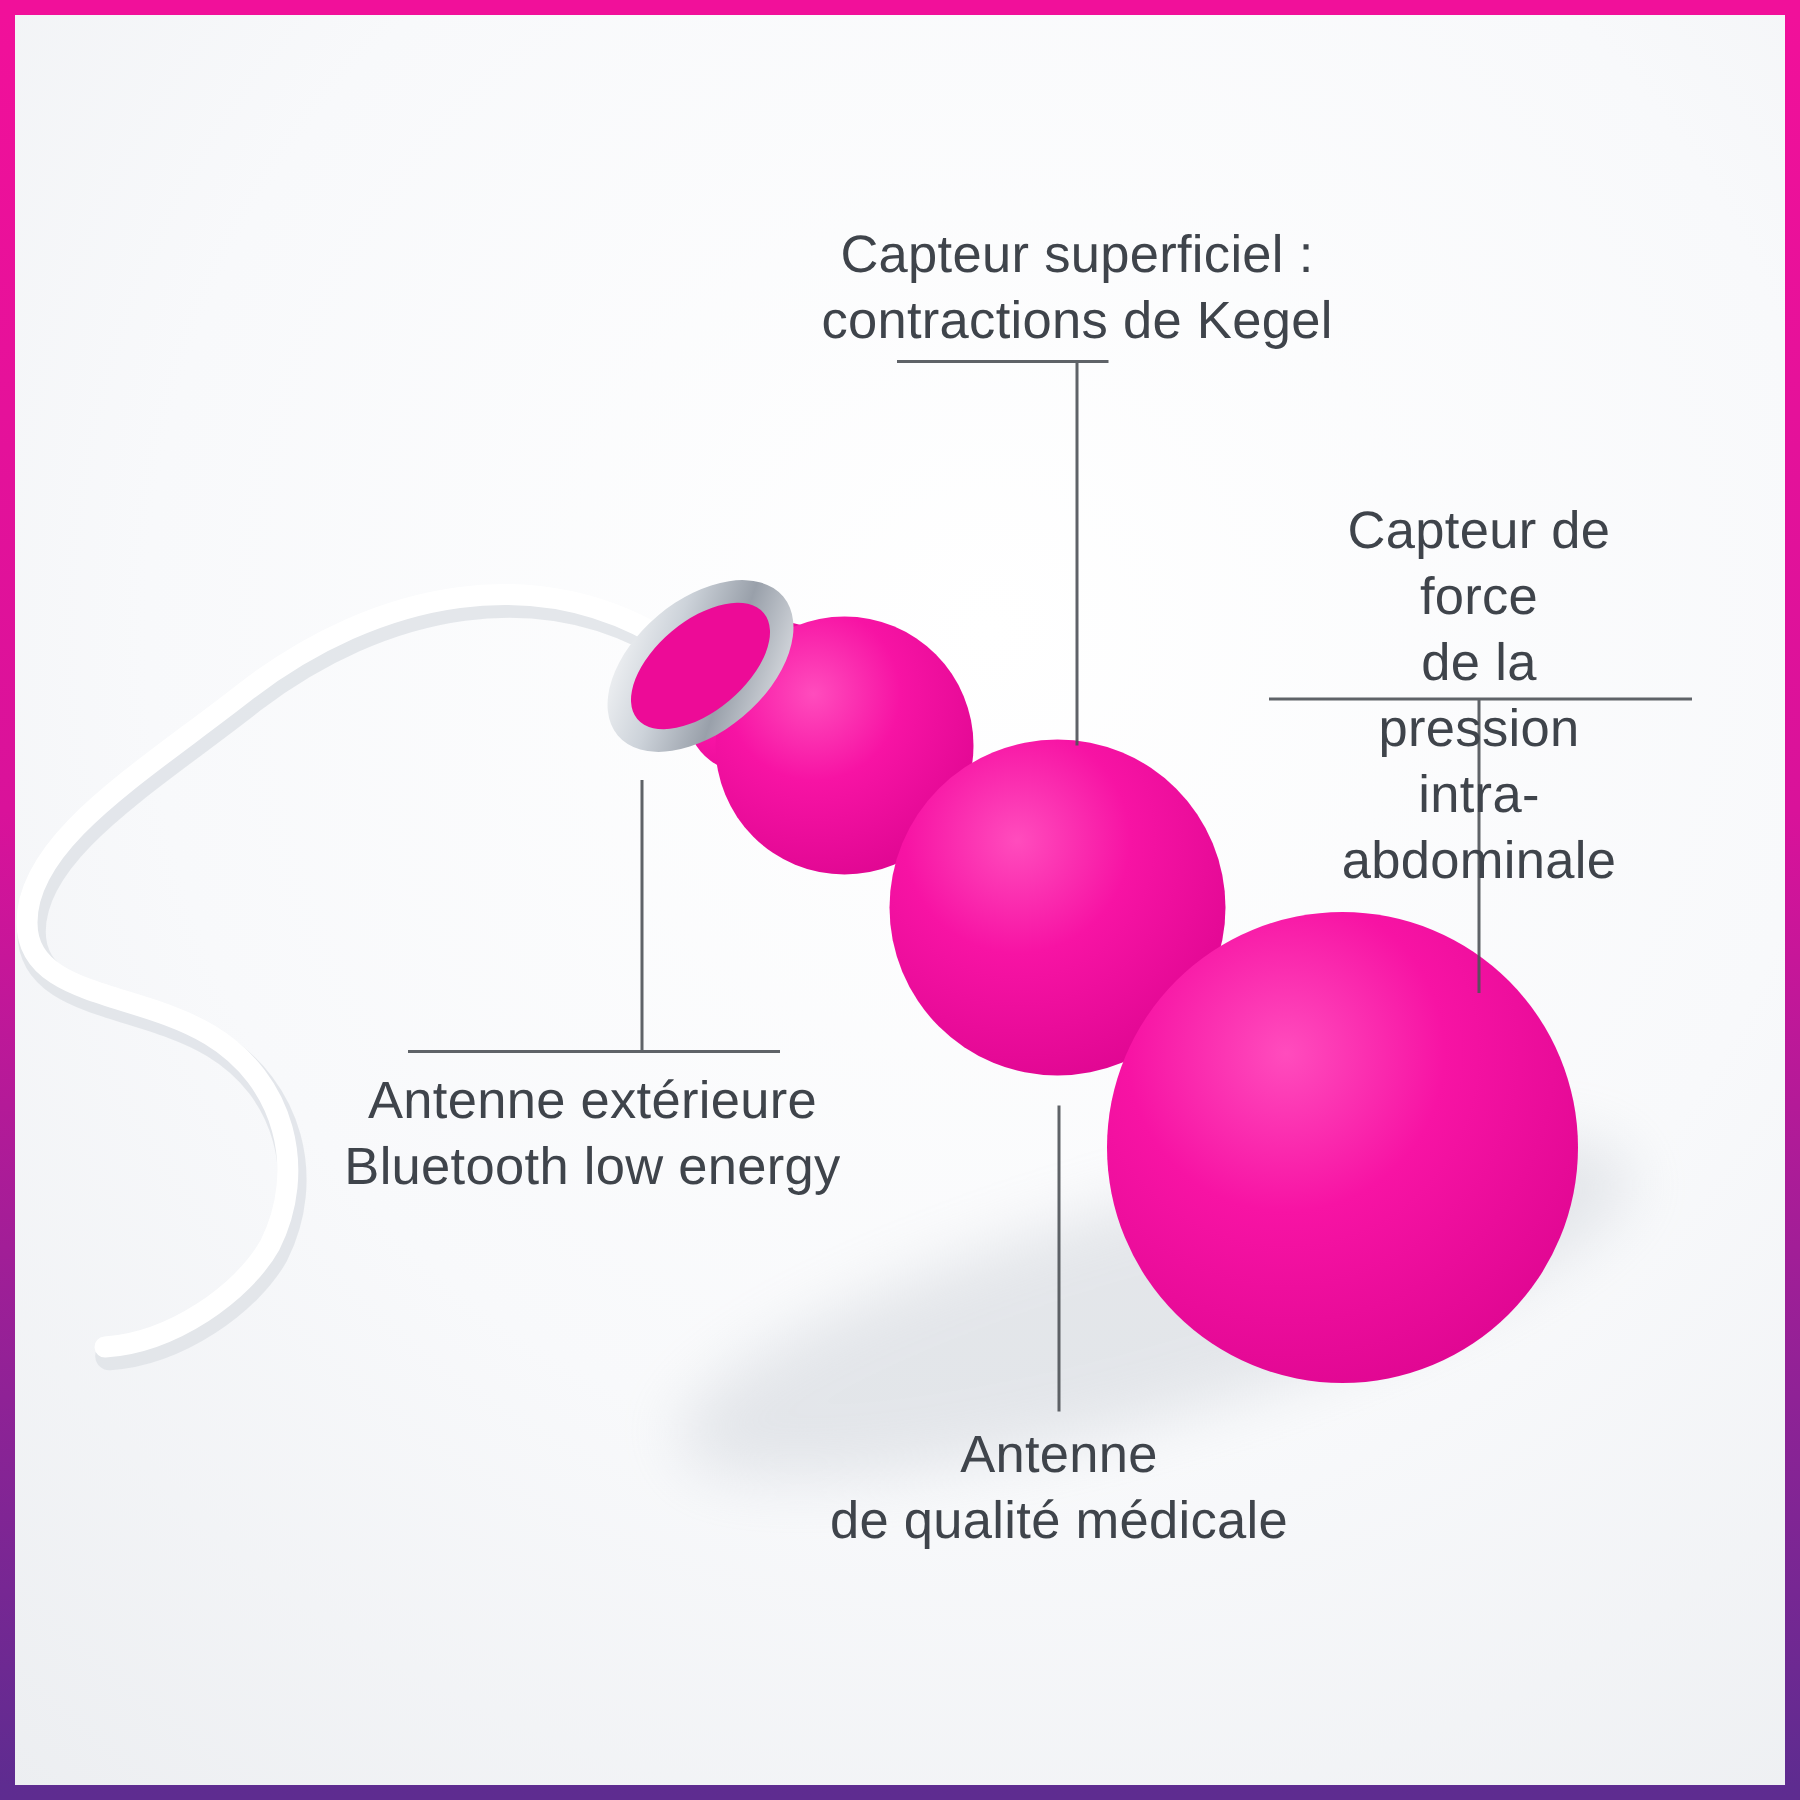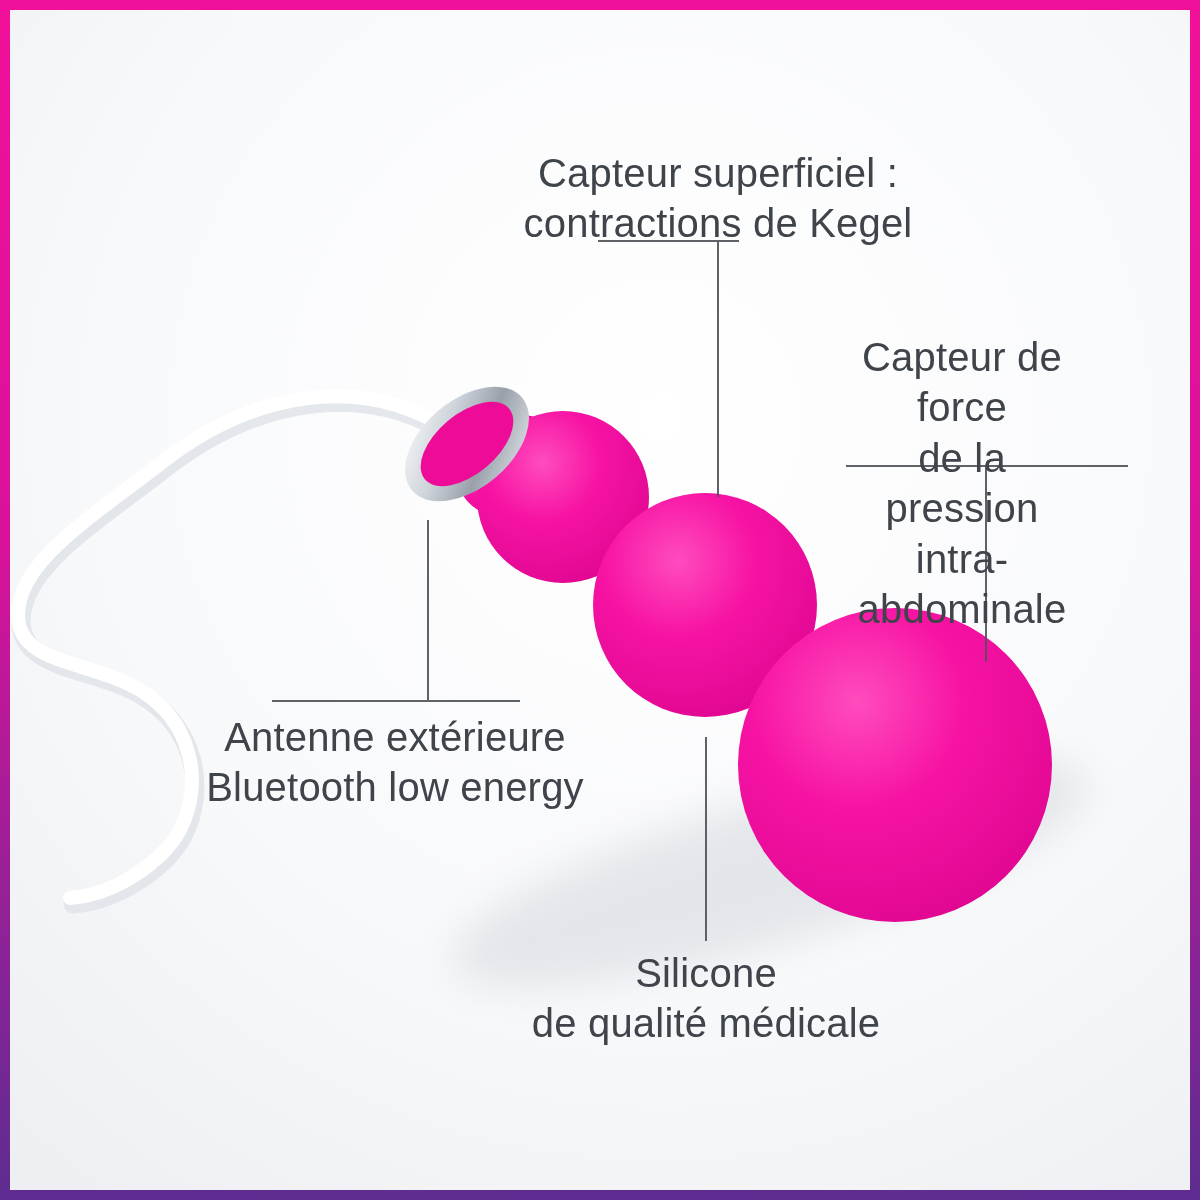--- a/index.html
+++ b/index.html
@@ -20,27 +20,27 @@
   .illustration{
     position:absolute;left:0;top:0;width:1200px;height:1200px;
     z-index:5;
   }
   .label{
     position:absolute;
     transform:translateX(-50%);
     text-align:center;
     white-space:pre-line;
     color:#3f444b;
-    font-size:40px;
+    font-size:35px;
     line-height:1.26;
     letter-spacing:.2px;
     z-index:20;
   }
   .label-top{left:718px;top:148px;}
-  .label-right{left:962px;top:332px;}
+  .label-right{left:986px;top:332px;}
   .label-left{left:395px;top:712px;text-align:center;}
   .label-bottom{left:706px;top:948px;}
 </style>
 </head>
 <body>
 
 <div class="page">
 
   <svg class="illustration" viewBox="0 0 1200 1200" aria-hidden="true">
     <defs>
@@ -84,17 +84,17 @@
   <div class="label label-top">Capteur superficiel :
 contractions de Kegel</div>
 
   <div class="label label-right">Capteur de force
 de la pression
 intra-abdominale</div>
 
   <div class="label label-left">Antenne extérieure
 Bluetooth low energy</div>
 
-  <div class="label label-bottom">Silicone
+  <div class="label label-bottom">Antenne
 de qualité médicale</div>
 
   <div class="frame"></div>
 </div>
 
 </body></html>

